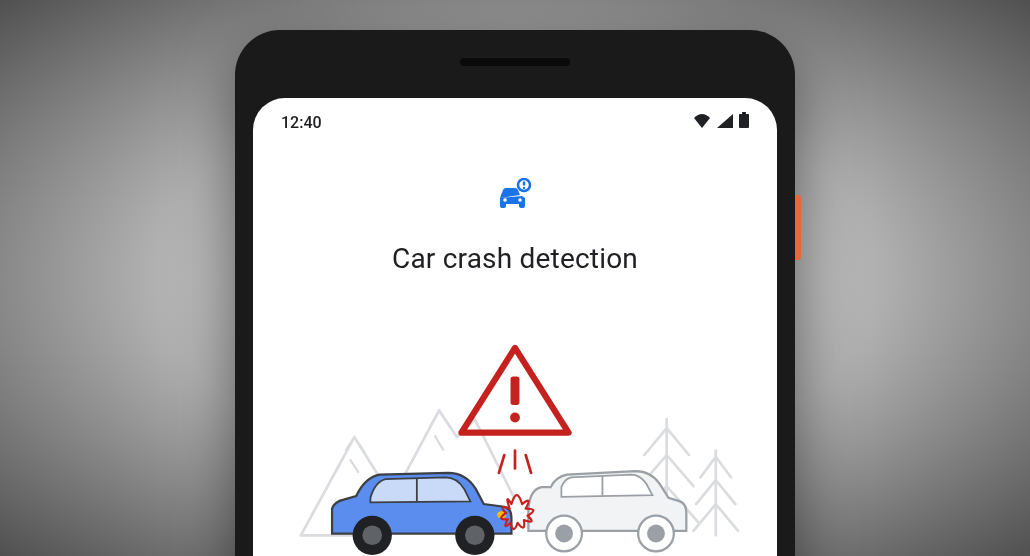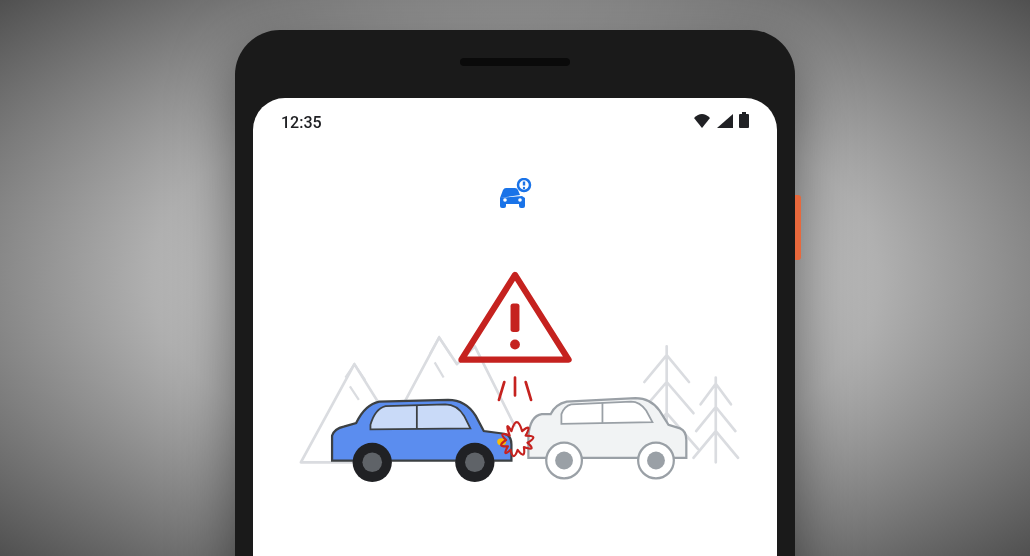--- a/index.html
+++ b/index.html
@@ -112,21 +112,21 @@
 </head>
 <body>
 
 <div class="phone-frame">
   <div class="phone-speaker"></div>
   <div class="power-button"></div>
 
   <div class="screen">
 
     <div class="status-bar">
-      <div class="status-time">12:35</div>
+      <div class="status-time">12:40</div>
       <div class="status-icons">
         <span>
           <svg width="18" height="14" viewBox="0 0 18 14">
             <path d="M9 14 L1 4 Q5 0 9 0 Q13 0 17 4 Z" fill="#202124"></path>
           </svg>
         </span>
         <span>
           <svg width="16" height="14" viewBox="0 0 16 14">
             <path d="M0 14 L16 14 L16 0 Z" fill="#202124"></path>
           </svg>
@@ -146,20 +146,21 @@
         <svg width="40" height="36" viewBox="0 0 40 36">
           <circle cx="29" cy="7" r="6" fill="none" stroke="#1a73e8" stroke-width="2.5"></circle>
           <rect x="27.8" y="3.5" width="2.4" height="4" fill="#1a73e8"></rect>
           <circle cx="29" cy="10" r="1.2" fill="#1a73e8"></circle>
           <path d="M5 20 L8 12 Q9 10 11 10 L20 10 Q22 10 23 12 L25 17 M5 20 L5 28 Q5 30 7 30 L9 30 Q11 30 11 28 L11 26 L24 26 L24 28 Q24 30 26 30 L28 30 Q30 30 30 28 L30 20 L27 18 L5 20 Z" fill="#1a73e8"></path>
           <circle cx="10" cy="22" r="1.8" fill="#fff"></circle>
           <circle cx="25" cy="22" r="1.8" fill="#fff"></circle>
         </svg>
       </div>
 
+      <h1 class="page-title">Car crash detection</h1>
 
       <div class="illustration">
         <svg width="520" height="280" viewBox="0 0 520 280">
 
           <path d="M20 230 L80 120 L130 200 L110 230 Z" fill="none" stroke="#dadce0" stroke-width="3" stroke-linejoin="round"></path>
           <path d="M100 230 L175 90 L195 120 L215 100 L260 190" fill="none" stroke="#dadce0" stroke-width="3" stroke-linejoin="round"></path>
           <path d="M70 135 L80 120 L92 138 M75 145 L85 160" fill="none" stroke="#dadce0" stroke-width="2.5"></path>
           <path d="M165 108 L175 90 L188 110 M170 118 L180 135" fill="none" stroke="#dadce0" stroke-width="2.5"></path>
 
           <path d="M430 230 L430 100 M430 110 L405 140 M430 110 L455 140 M430 140 L400 175 M430 140 L460 175 M430 175 L395 215 M430 175 L465 215" fill="none" stroke="#dadce0" stroke-width="3" stroke-linecap="round"></path>

